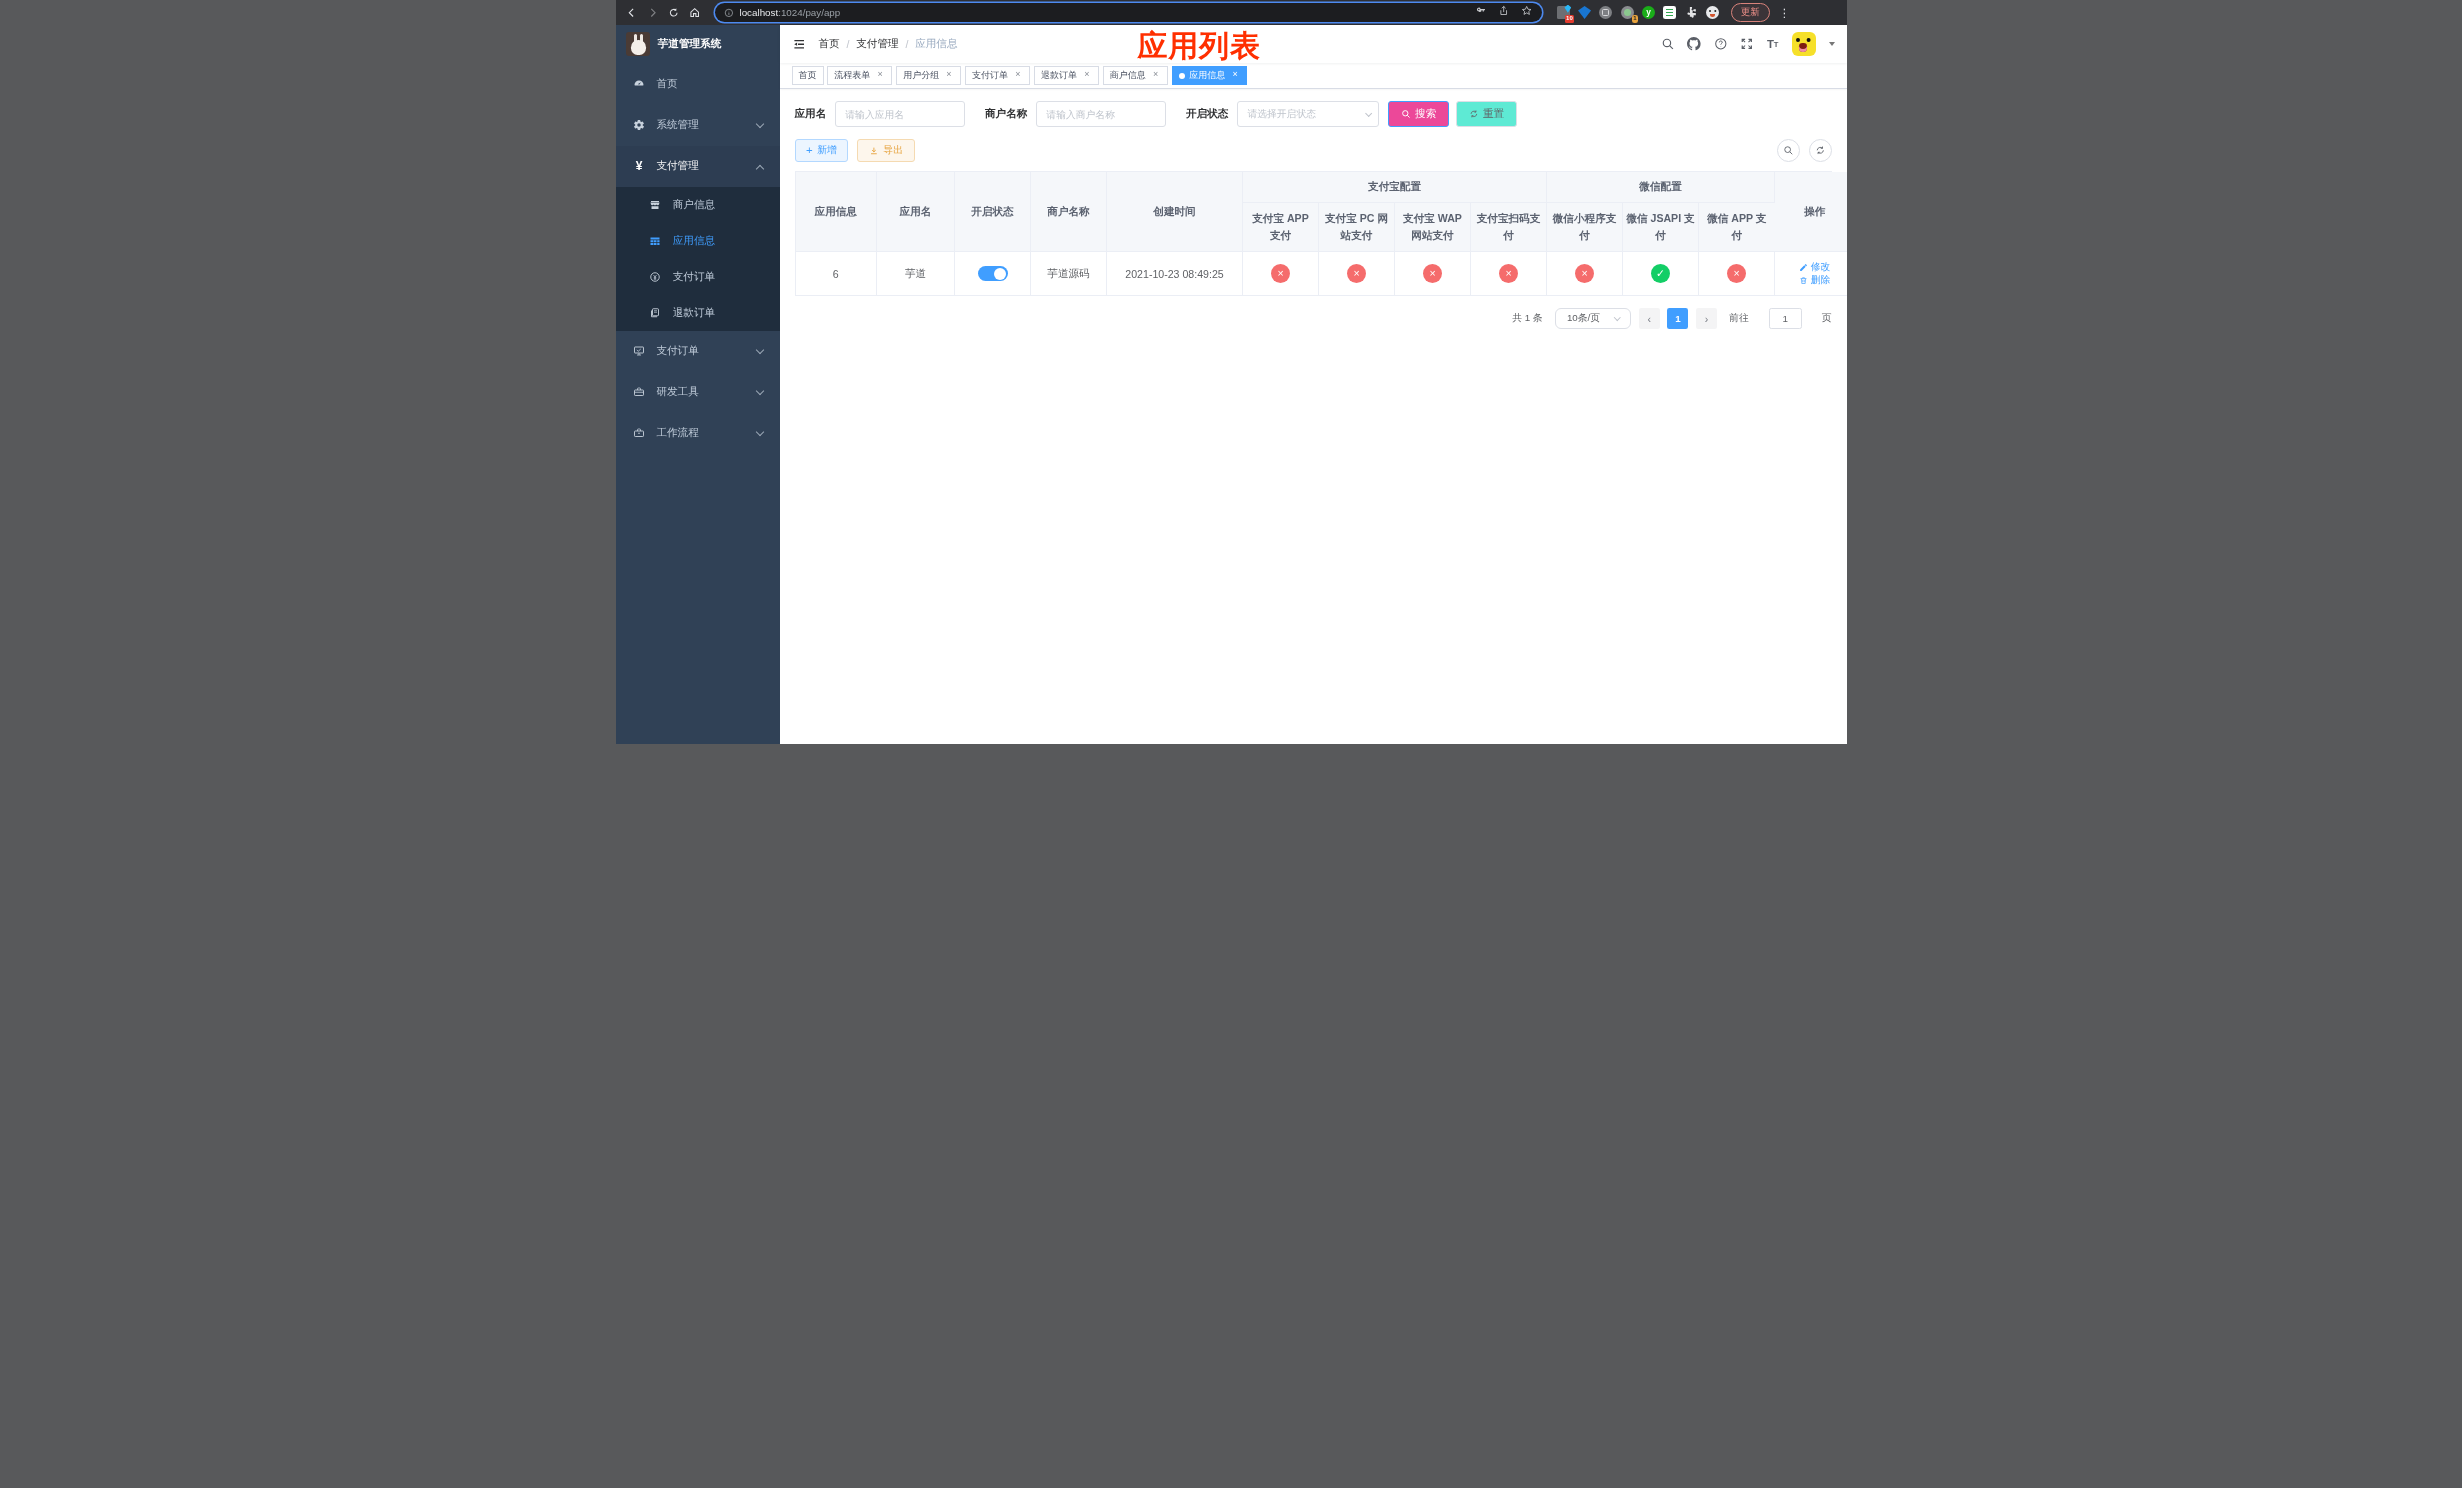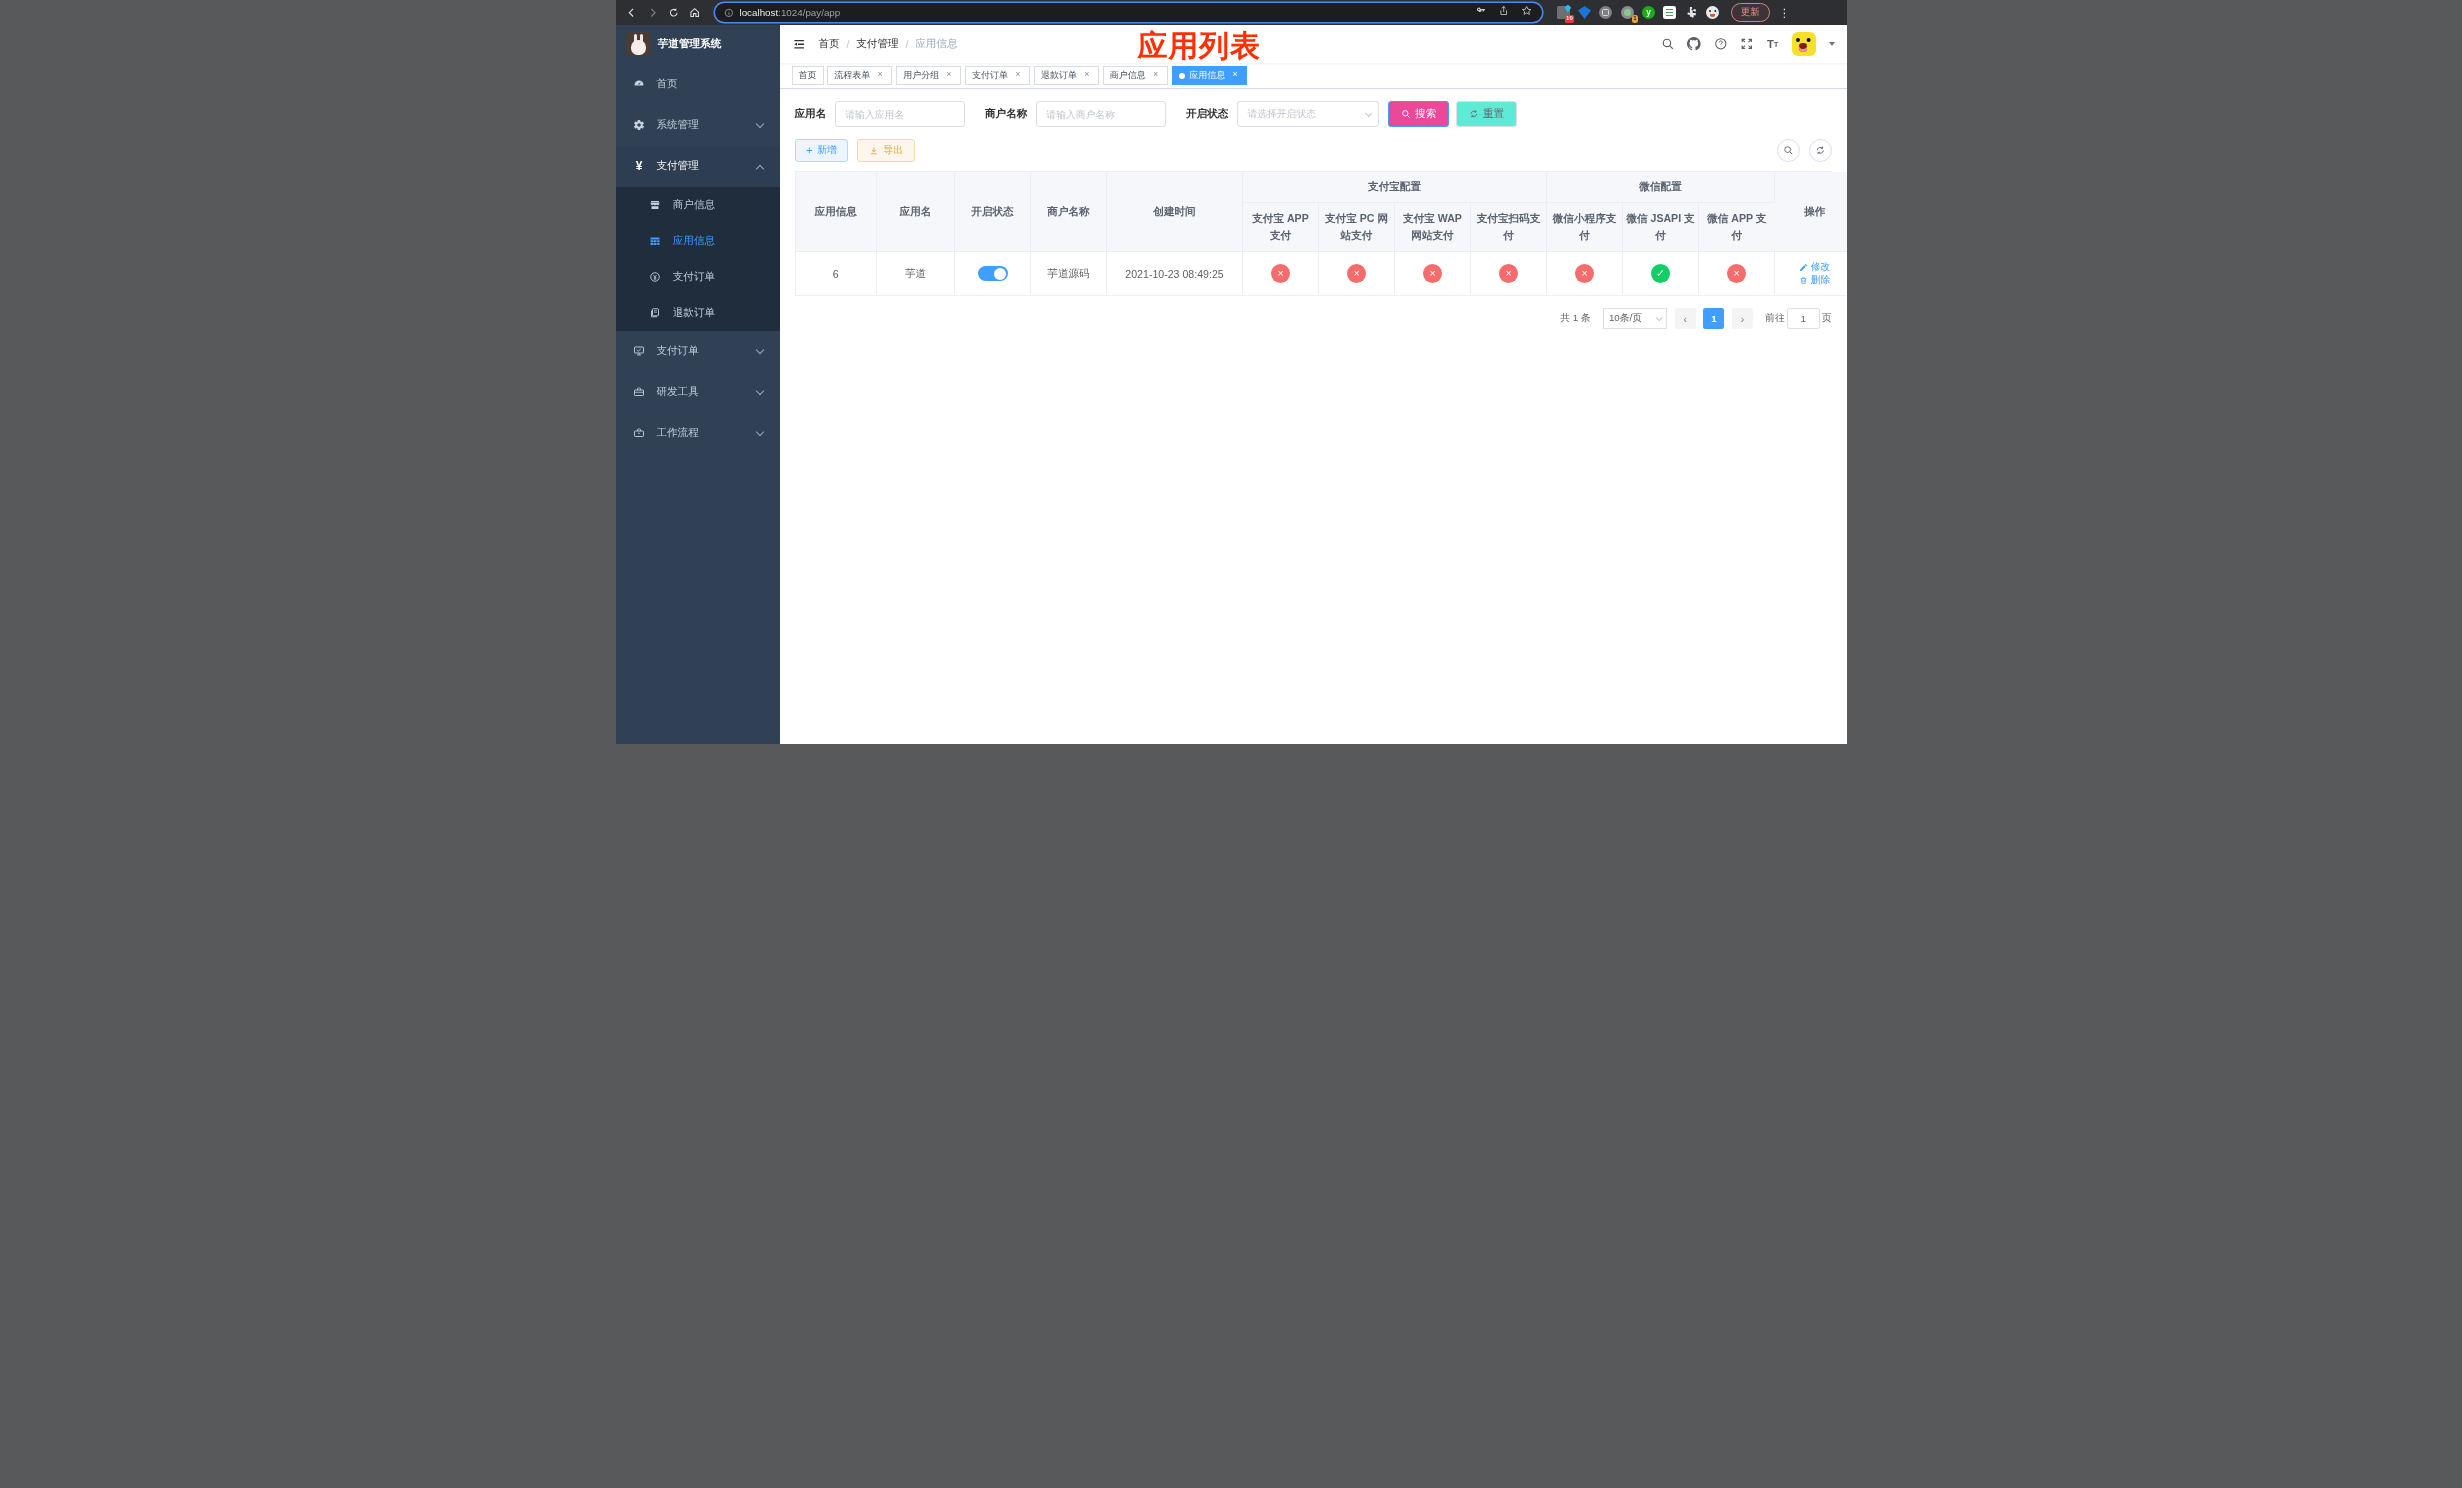--- a/index.html
+++ b/index.html
@@ -126,25 +126,25 @@
   .switch.on::after{left:16.7px}
   .st{width:19.7px;height:19.7px;border-radius:50%;display:inline-flex;align-items:center;justify-content:center;color:#fff;font-size:10.6px;line-height:1}
   .st.no{background:#f56c6c}
   .st.ok{background:#13ce66}
   .op-link{color:#409eff;font-size:9.8px;cursor:pointer;display:inline-flex;align-items:center;gap:2.3px;margin:0 3.8px;white-space:nowrap}
   .op-link svg{width:9px;height:9px}
 
   
   .pager{display:flex;align-items:center;justify-content:flex-end;margin-top:12px;gap:7.6px;font-size:9.8px;color:#606266}
   .pg-total{margin-right:5px}
-  .pg-select{width:64px;height:21px;border:0.8px solid #dcdfe6;border-radius:0;display:flex;align-items:center;justify-content:center;gap:15px;position:relative;cursor:pointer;color:#606266}
+  .pg-select{width:76px;height:21px;border:0.8px solid #dcdfe6;border-radius:6px;display:flex;align-items:center;justify-content:center;gap:15px;position:relative;cursor:pointer;color:#606266}
   .pg-select .sel-chev{width:4.5px;height:4.5px;border-right:1px solid #c0c4cc;border-bottom:1px solid #c0c4cc;transform:rotate(45deg);margin-top:-2.3px}
   .pg-btn{width:21px;height:21px;border-radius:2.3px;background:#f4f4f5;color:#7a7e86;display:flex;align-items:center;justify-content:center;font-size:10.6px;cursor:pointer}
   .pg-num{width:21px;height:21px;border-radius:2.3px;background:#409eff;color:#fff;display:flex;align-items:center;justify-content:center;font-size:9.8px;font-weight:bold;cursor:pointer}
-  .pg-goto{display:flex;align-items:center;gap:2px;margin-left:4.5px}
+  .pg-goto{display:flex;align-items:center;gap:20px;margin-left:4.5px}
   .pg-input{width:33px;height:21px;border:0.8px solid #dcdfe6;border-radius:2.3px;text-align:center;font-size:9.8px;color:#606266;font-family:inherit}
 </style>
 </head>
 <body>
 
 <div class="screen">
 
   <div class="chrome">
     <div class="nav-ic">
       <svg viewBox="0 0 24 24" fill="none" stroke="currentColor" stroke-width="2.4">

